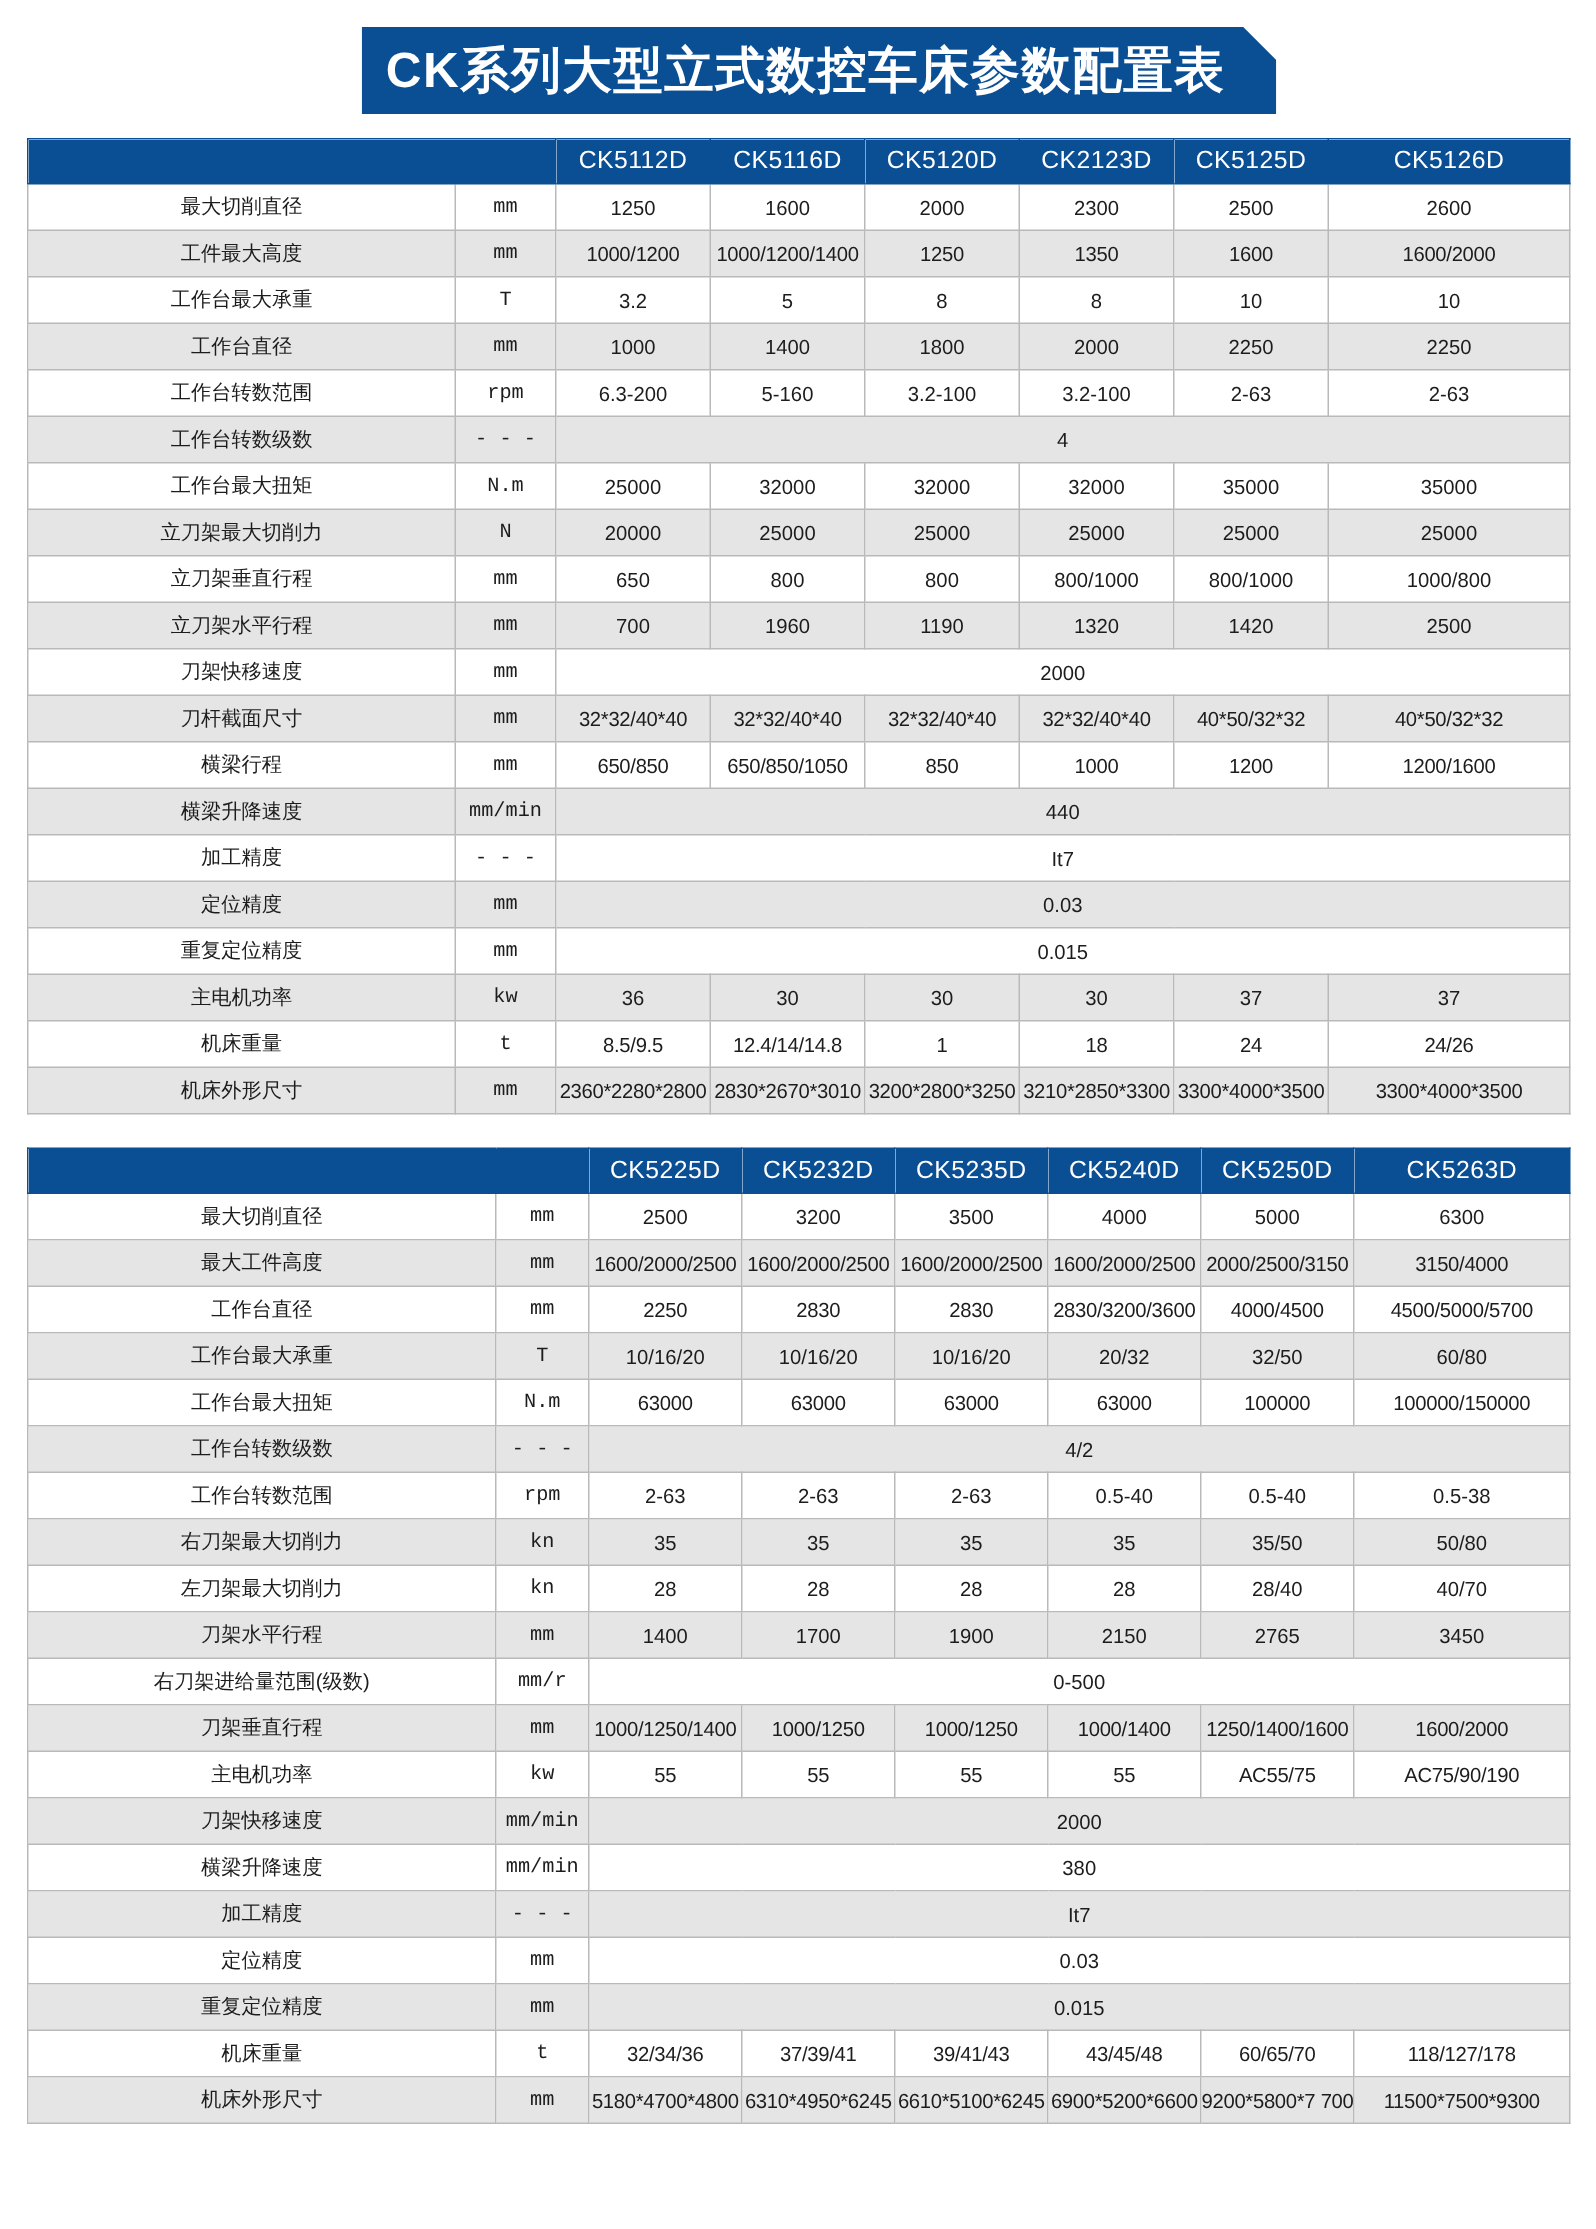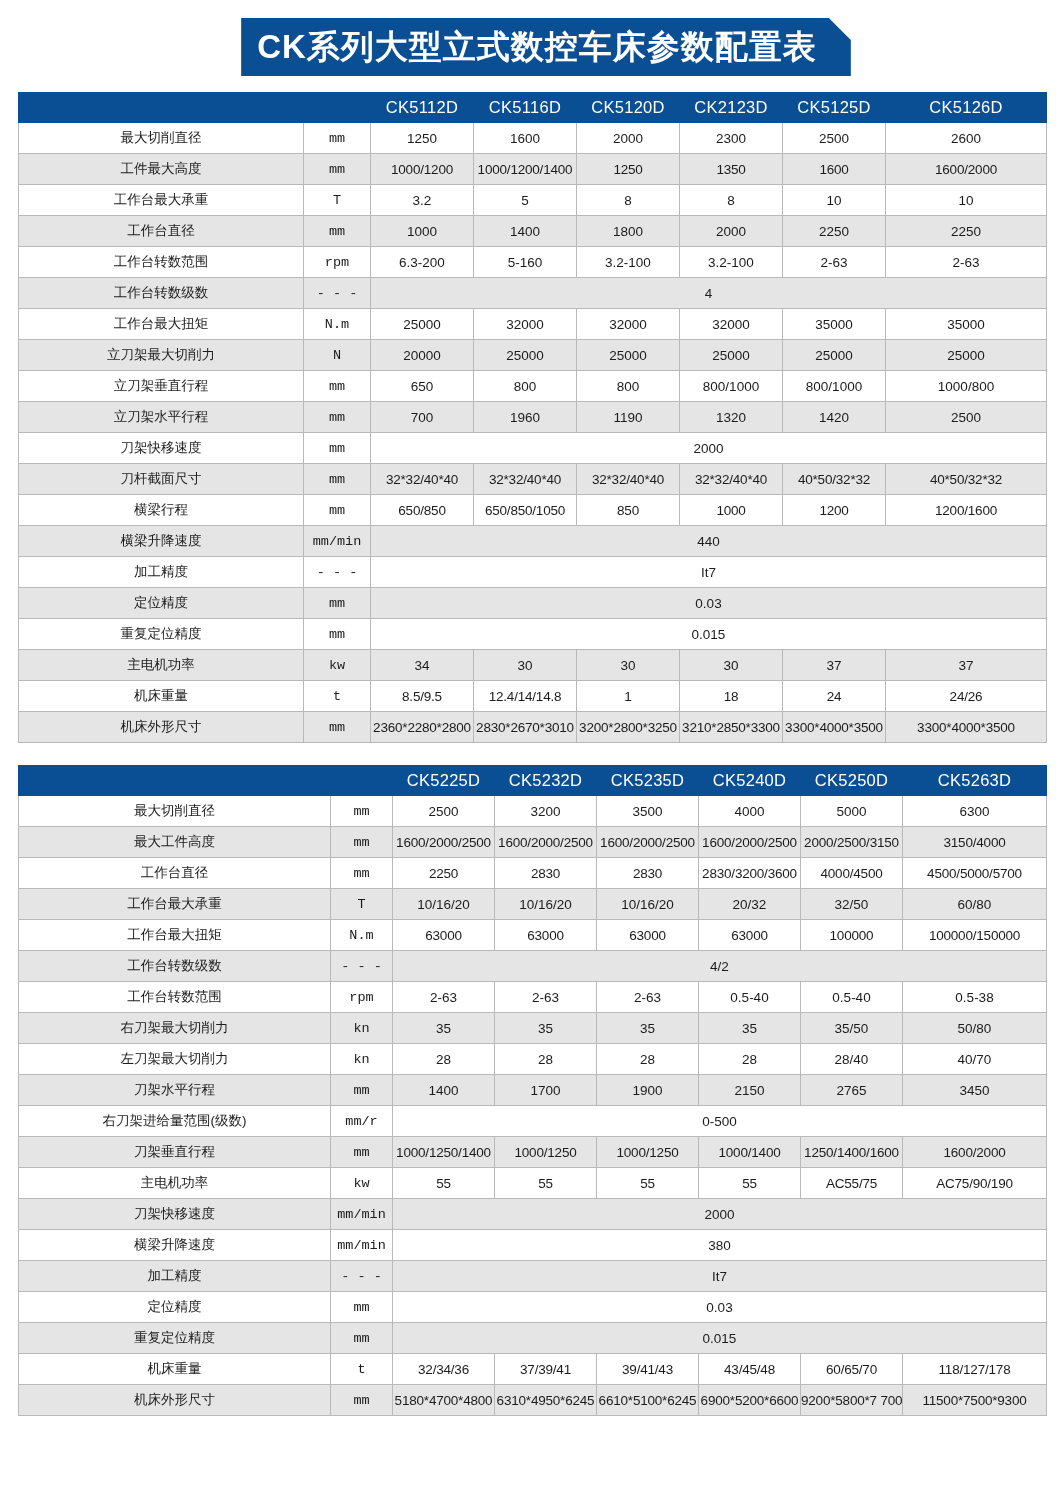--- a/index.html
+++ b/index.html
@@ -246,21 +246,21 @@
           <td colspan="6">0.03</td>
         </tr>
         <tr>
           <td class="rowlabel">重复定位精度</td>
           <td class="unit">mm</td>
           <td colspan="6">0.015</td>
         </tr>
         <tr class="alt">
           <td class="rowlabel">主电机功率</td>
           <td class="unit">kw</td>
-          <td>34</td>
+          <td>36</td>
           <td>30</td>
           <td>30</td>
           <td>30</td>
           <td>37</td>
           <td>37</td>
         </tr>
         <tr>
           <td class="rowlabel">机床重量</td>
           <td class="unit">t</td>
           <td class="tight">8.5/9.5</td>

